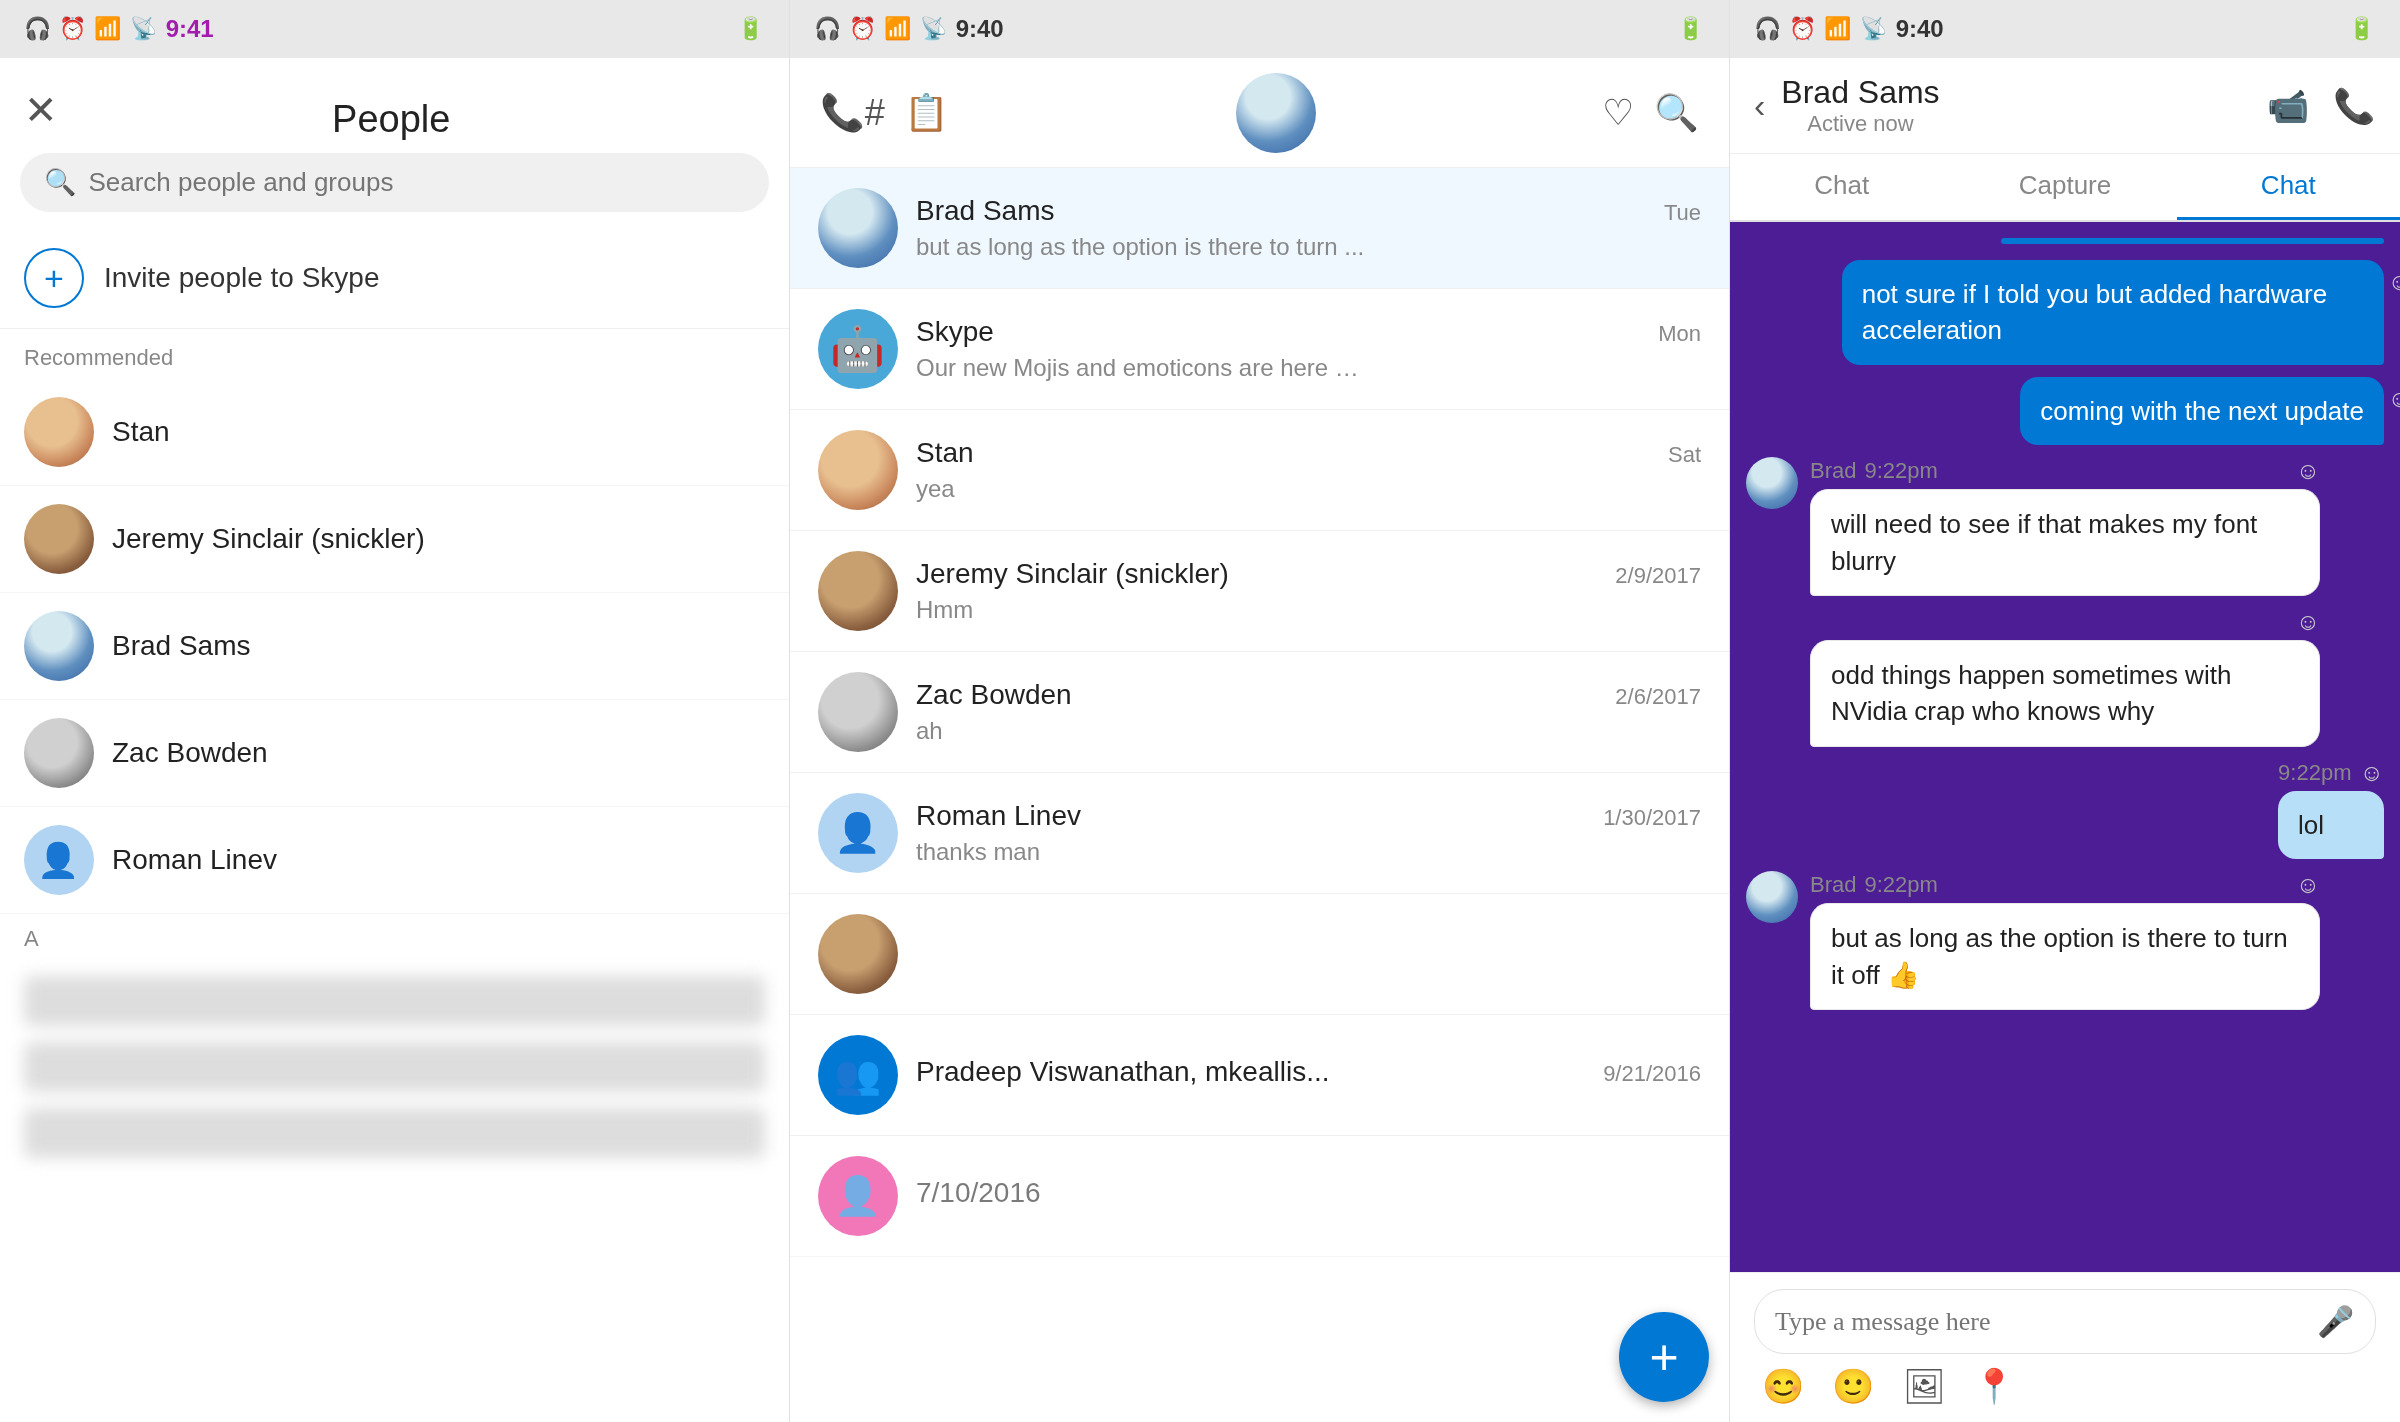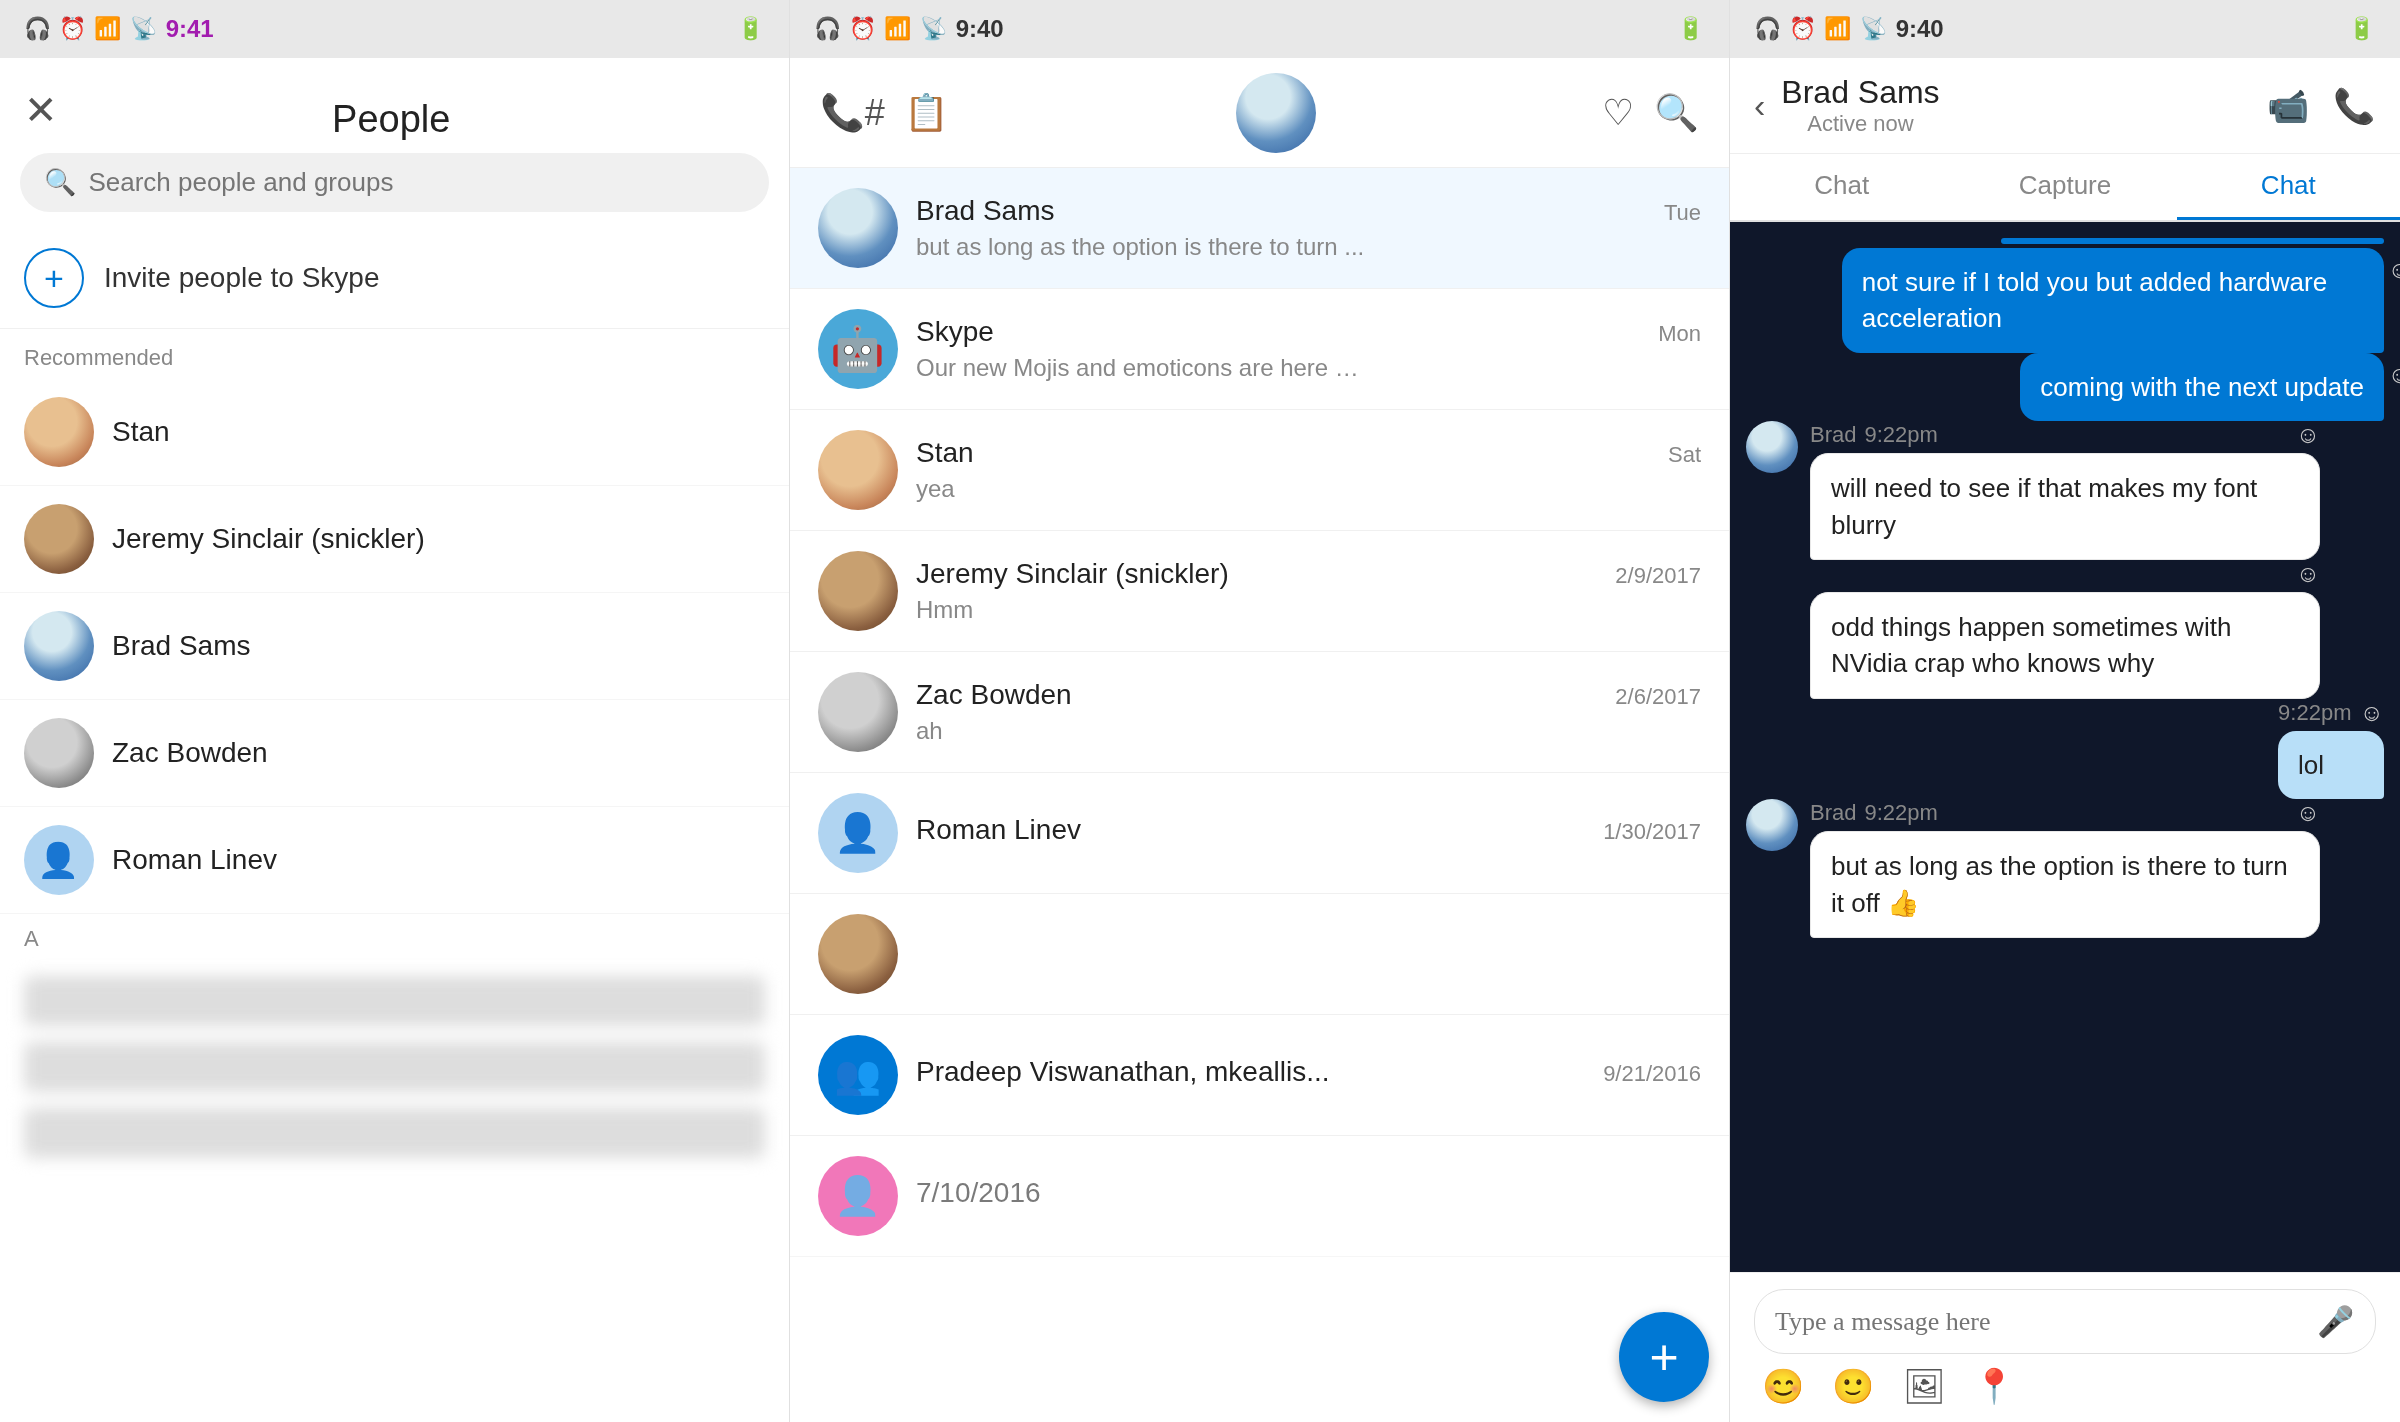--- a/index.html
+++ b/index.html
@@ -57,21 +57,21 @@
     .chat-header-left { display: flex; align-items: center; gap: 16px; }
     .back-btn { font-size: 34px; color: #555; cursor: pointer; }
     .chat-user-info { text-align: center; }
     .chat-user-name { font-size: 32px; font-weight: 500; color: #222; }
     .chat-user-status { font-size: 22px; color: #888; }
     .chat-header-right { display: flex; gap: 24px; align-items: center; }
     .chat-header-icon { font-size: 34px; color: #555; cursor: pointer; }
     .chat-tabs { display: flex; background: #fff; border-bottom: 2px solid #e0e0e0; }
     .chat-tab { flex: 1; text-align: center; padding: 16px; font-size: 26px; color: #888; cursor: pointer; border-bottom: 3px solid transparent; }
     .chat-tab.active { color: #0078d4; border-bottom: 3px solid #0078d4; font-weight: 500; }
-    .chat-messages { flex: 1; overflow-y: auto; padding: 16px; display: flex; flex-direction: column; background: #0f172a; }
+    .chat-messages { flex: 1; overflow-y: auto; padding: 16px; display: flex; flex-direction: column; gap: 12px; background: #4c1d95; }
     .msg-sent { align-self: flex-end; max-width: 85%; }
     .msg-received { align-self: flex-start; max-width: 90%; display: flex; gap: 12px; align-items: flex-start; }
     .msg-bubble-sent { background: #0078d4; color: white; padding: 16px 20px; border-radius: 18px 18px 4px 18px; font-size: 26px; line-height: 1.4; position: relative; }
     .msg-bubble-received { background: #fff; color: #222; padding: 16px 20px; border-radius: 18px 18px 18px 4px; font-size: 26px; line-height: 1.4; border: 1px solid #e8e8e8; }
     .msg-emoji { position: absolute; right: -28px; top: 8px; font-size: 24px; color: #ccc; cursor: pointer; }
     .msg-meta { font-size: 20px; color: #888; margin-bottom: 4px; display: flex; align-items: center; justify-content: flex-end; }
     .msg-meta-avatar { width: 52px; height: 52px; border-radius: 50%; overflow: hidden; flex-shrink: 0; }
     .msg-time-right { font-size: 22px; color: #888; text-align: right; margin-bottom: 4px; display: flex; justify-content: flex-end; align-items: center; gap: 8px; }
     .emoji-react { color: #ccc; font-size: 24px; cursor: pointer; }
     .blue-bar { background: #0078d4; height: 6px; border-radius: 3px; width: 60%; align-self: flex-end; margin-bottom: 4px; }
@@ -239,20 +239,21 @@
         </div>
       </div>
 
       <div class="conv-item">
         <div class="conv-avatar" style="background:#b0d4f1;color:#fff;font-size:38px;">👤</div>
         <div class="conv-content">
           <div class="conv-header">
             <span class="conv-name">Roman Linev</span>
             <span class="conv-time">1/30/2017</span>
           </div>
+          <div class="conv-preview">thanks man</div>
         </div>
       </div>
 
       <div class="conv-item">
         <div class="conv-avatar av-jeremy"></div>
       </div>
 
       <div class="conv-item">
         <div class="conv-avatar group" style="font-size:38px;">👥</div>
         <div class="conv-content">

